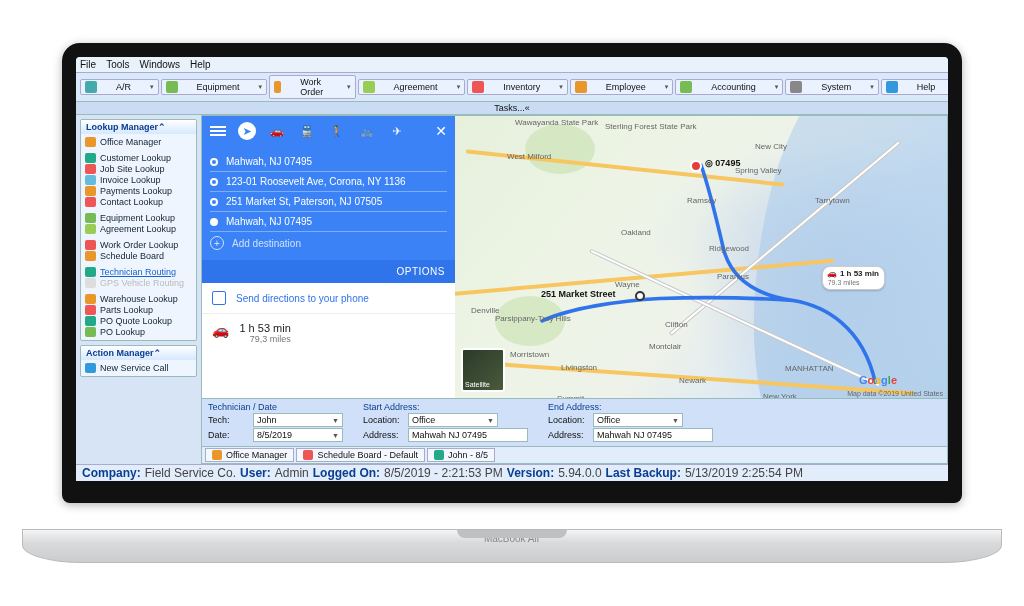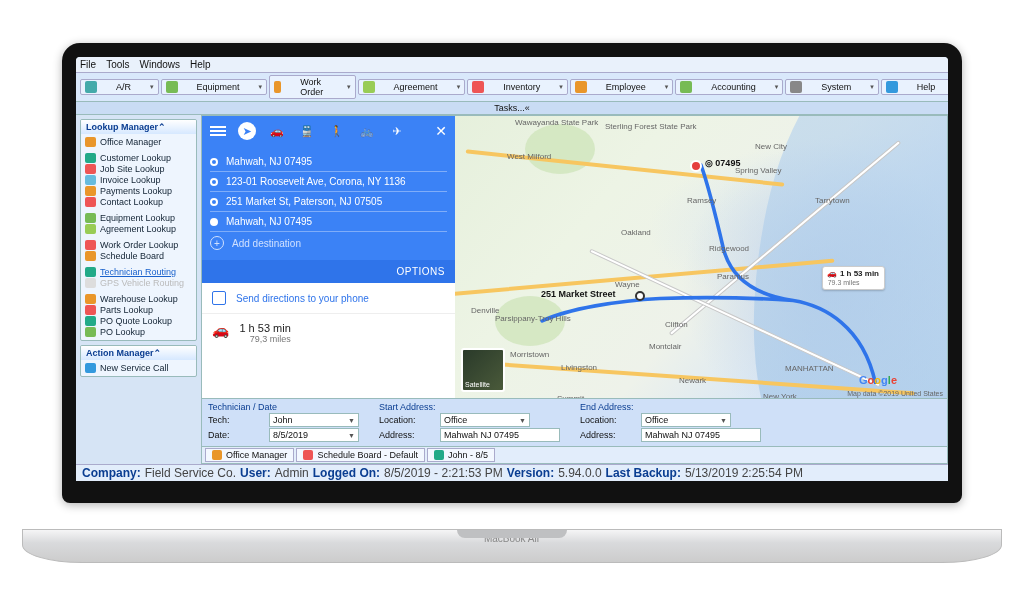--- a/index.html
+++ b/index.html
@@ -81,36 +81,36 @@
 .hwy.h2 { top:200px; left:120px; width:320px; transform:rotate(25deg);}
 .water { position:absolute; right:-40px; top:-60px; width:230px; height:420px; background:linear-gradient(160deg,#bcd6ef,#9dc2e5); border-radius:40% 0 0 50%/50% 0 0 70%; opacity:0.65; transform:rotate(12deg);}
 .park { position:absolute; width:70px; height:50px; background:#d0e5bc; border-radius:50%; opacity:0.8;}
 .park.p1 { top:8px; left:70px;}
 .park.p2 { top:180px; left:40px;}
 
 .route { position:absolute; inset:0; pointer-events:none; }
 .routeline { stroke:#2f74ea; stroke-width:3.5; fill:none; stroke-linecap:round; stroke-linejoin:round; }
 
 .maplabel { position:absolute; font-size:8px; color:#666; white-space:nowrap; }
-.mapbadge { position:absolute; background:#fff; border:1px solid #ccc; border-radius:3px; padding:2px 5px; font-size:8px; box-shadow:0 1px 2px rgba(0,0,0,0.2); }
+.mapbadge { position:absolute; background:#fff; border:1px solid #ccc; border-radius:8px; padding:2px 5px; font-size:8px; box-shadow:0 1px 2px rgba(0,0,0,0.2); }
 .mapbadge .t { font-weight:600; color:#222; }
 .mapbadge .d { color:#777; font-size:7px; }
 .mappin { position:absolute; width:10px; height:10px; background:#fff; border:2px solid #333; border-radius:50%;}
 .mappin.red { background:#e53e3e; border-color:#fff; width:12px; height:12px; }
 .mappin-label { position:absolute; font-size:9px; font-weight:600; color:#111;}
 
 .satthumb { position:absolute; bottom:6px; left:6px; width:44px; height:44px; background:linear-gradient(135deg,#2a3a2a,#4a5a3a); border:2px solid #fff; border-radius:3px; color:#fff; font-size:7px; display:flex; align-items:flex-end; padding:2px;}
 .mapcredits { position:absolute; bottom:1px; right:4px; font-size:7px; color:#666;}
 .simg{position:absolute; top:5px; left:2px; font-size:10px; color:#888;}
 .glogo { position:absolute; bottom:12px; right:50px; font-size:11px; font-weight:600; }
 .glogo span:nth-child(1){color:#4285F4;}.glogo span:nth-child(2){color:#EA4335;}.glogo span:nth-child(3){color:#FBBC05;}.glogo span:nth-child(4){color:#4285F4;}.glogo span:nth-child(5){color:#34A853;}.glogo span:nth-child(6){color:#EA4335;}
 
 .formrow { background:#cfe0f8; border-top:1px solid #9bb; padding:3px 6px; display:flex; gap:20px; font-size:9px; }
 .formcol .h { color:#0a3d91; font-size:9px; margin-bottom:1px; }
-.frow { display:flex; align-items:center; gap:19px; margin:1px 0;}
+.frow { display:flex; align-items:center; gap:3px; margin:1px 0;}
 .frow label { width:42px; }
 .inp { background:#fff; border:1px solid #9bb; padding:0 3px; height:14px; display:inline-flex; align-items:center; min-width:90px; justify-content:space-between;}
 .inp .ddl { font-size:7px; color:#555;}
 
 .tabrow { background:#e2edfb; border-top:1px solid #9bb; display:flex; align-items:center; gap:2px; padding:1px 3px;}
 .tab { background:#f3f8ff; border:1px solid #aac; padding:1px 6px; font-size:9px; display:flex; align-items:center; gap:4px;}
 .tic { width:10px; height:10px; border-radius:2px; }
 
 .status { background:#e2edfb; border-top:1px solid #aac; padding:1px 6px; font-size:12px; color:#444; display:flex; gap:4px;}
 .status b { color:#0a3d91; font-weight:600;}

